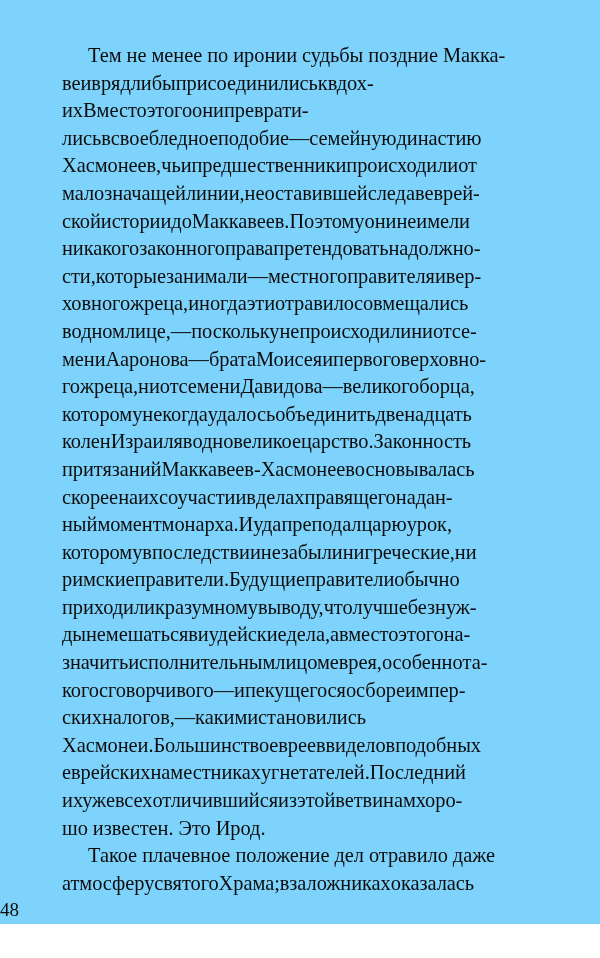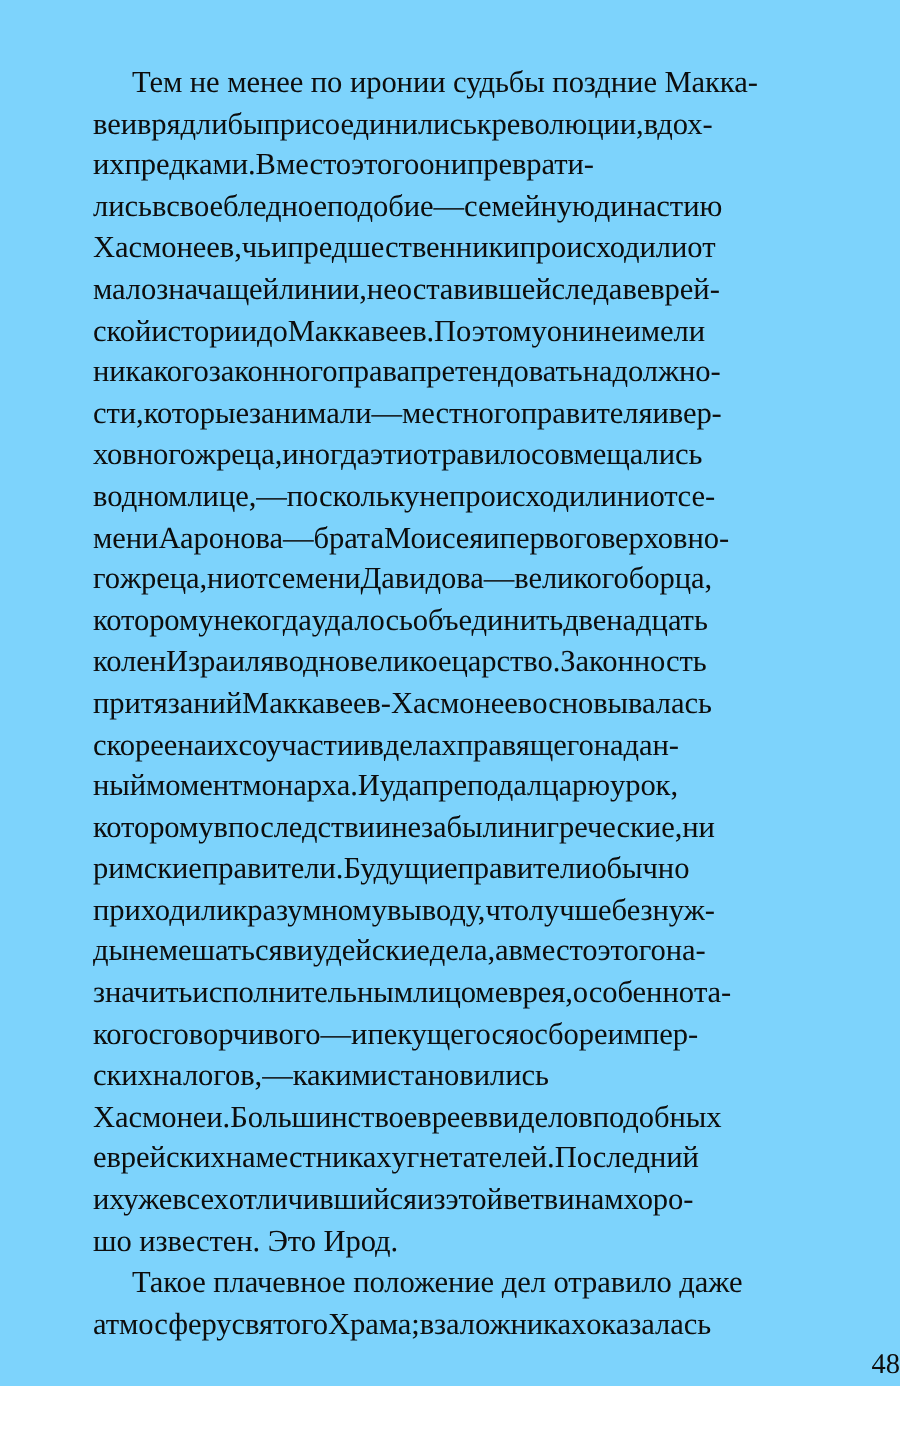--- a/index.html
+++ b/index.html
@@ -49,47 +49,45 @@
   .line.indent {
     padding-left: 26px;
     width: calc(100% - 26px);
   }
 
   .folio {
     position: absolute;
     left: 0;
     top: 898px;
     width: 600px;
-    text-align: right;
+    text-align: left;
     font-family: "Liberation Serif", "DejaVu Serif", serif;
     font-size: 19px;
     line-height: 24px;
     color: #0d0d0d;
   }
 </style>
 </head>
 <body>
 
 <div class="page">
 
   <div class="text-block" id="text-block">
       <div class="line flush indent">Тем не менее по иронии судьбы поздние Макка-</div>
       <div class="line just">
         <span class="w">веи</span>
         <span class="w">вряд</span>
         <span class="w">ли</span>
         <span class="w">бы</span>
         <span class="w">присоединились</span>
         <span class="w">к</span>
-        <span class="w">революции,</span>
         <span class="w">вдох-</span>
       </div>
       <div class="line just">
         <span class="w">их</span>
-        <span class="w">предками.</span>
         <span class="w">Вместо</span>
         <span class="w">этого</span>
         <span class="w">они</span>
         <span class="w">преврати-</span>
       </div>
       <div class="line just">
         <span class="w">лись</span>
         <span class="w">в</span>
         <span class="w">свое</span>
         <span class="w">бледное</span>

